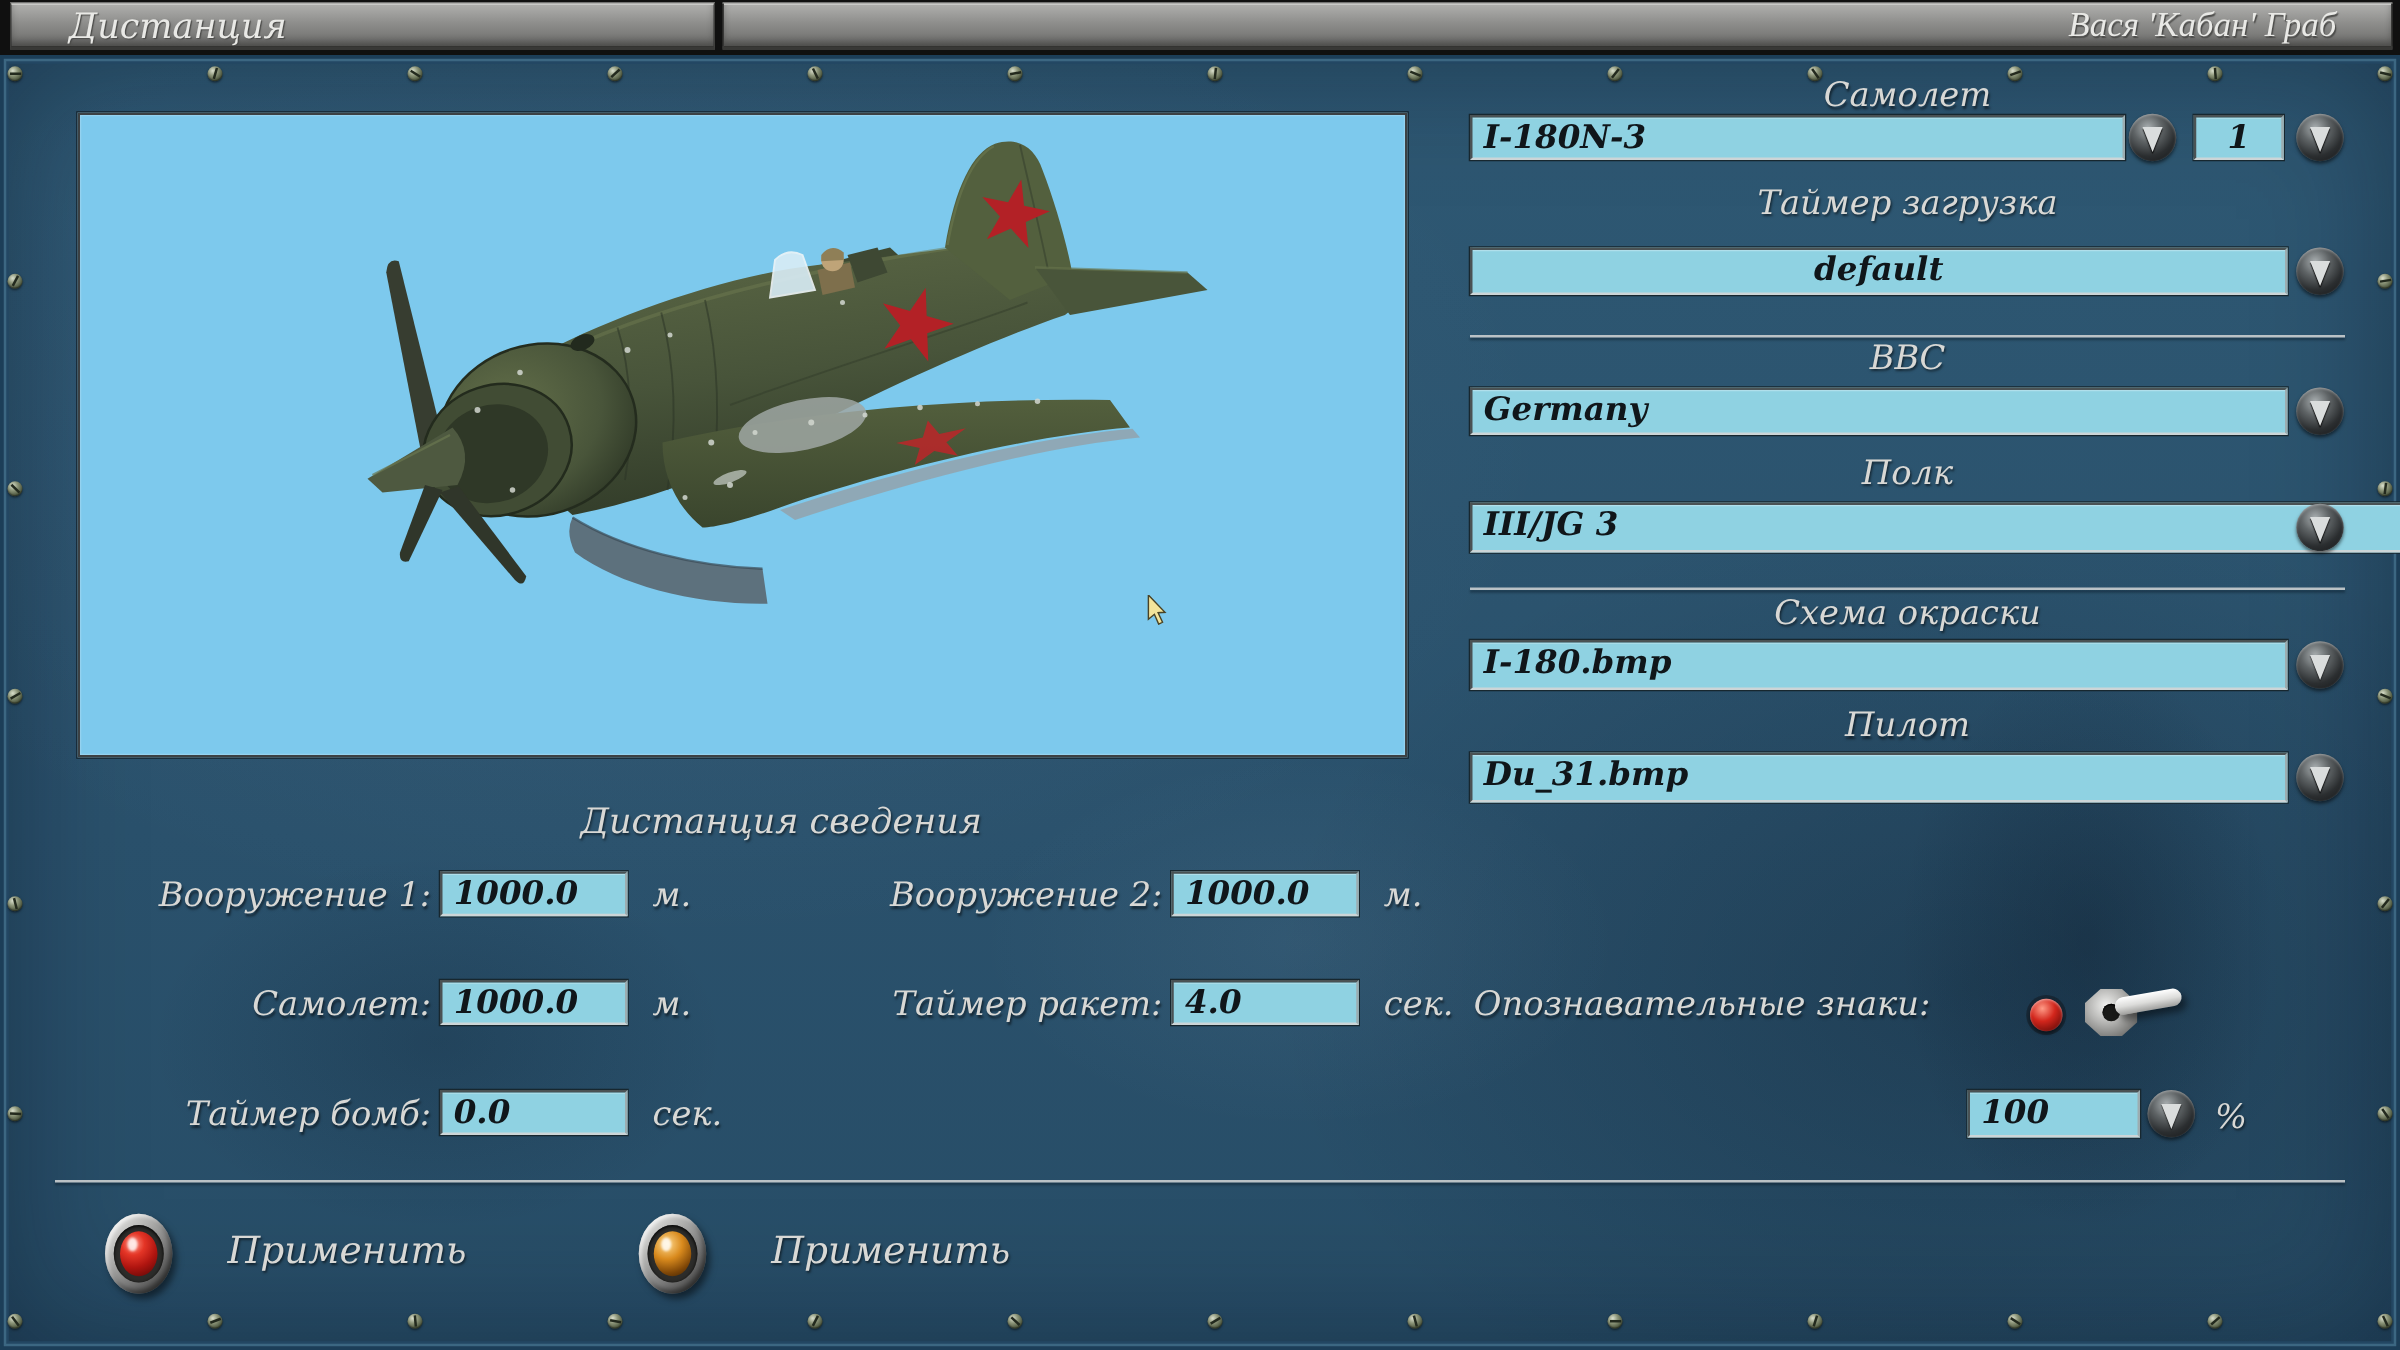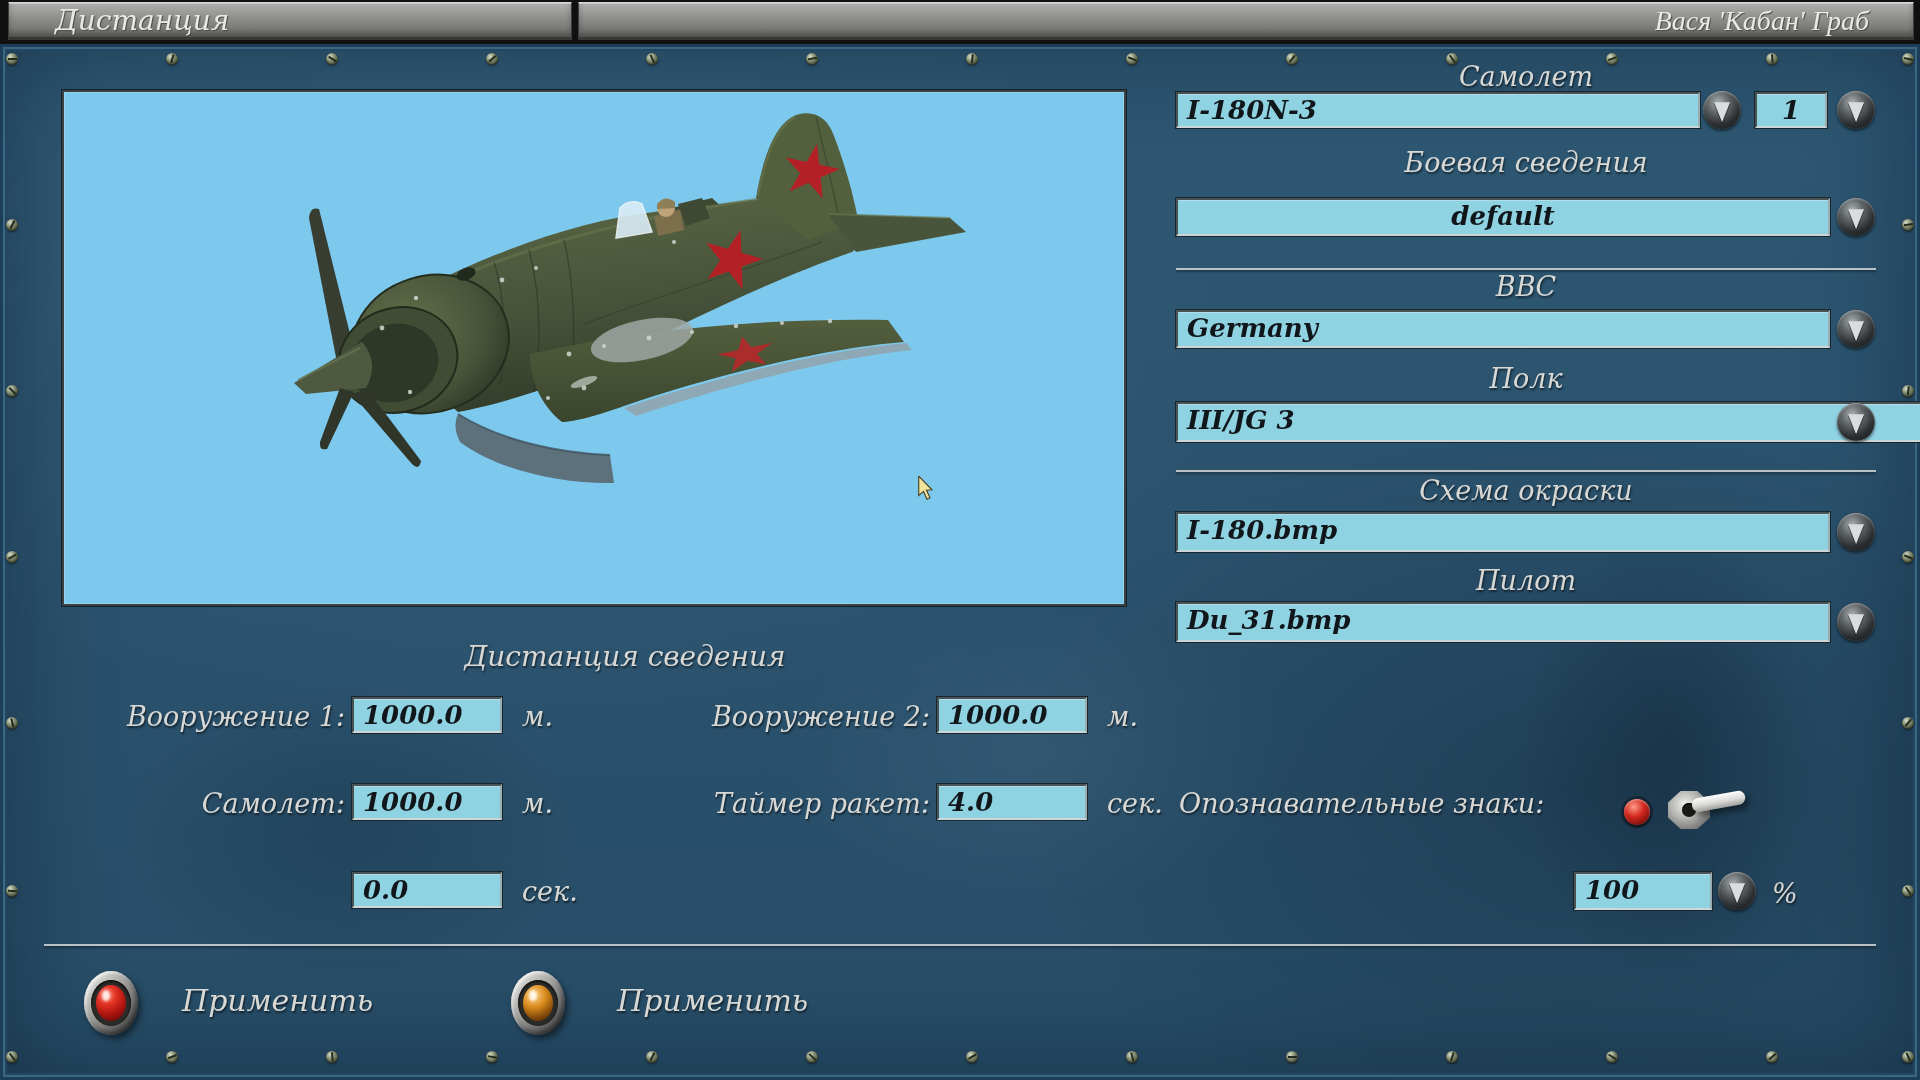--- a/index.html
+++ b/index.html
@@ -242,21 +242,21 @@
   <div class="lbl center" style="left:1176px;top:60px;width:700px;">Самолет</div>
   <div class="field" style="left:1176px;top:92px;width:524px;height:36px;">I-180N-3</div>
   <div class="dd-btn" style="left:1703px;top:91px;">
       <span>▼</span>
     </div>
   <div class="field center" style="left:1755px;top:92px;width:72px;height:36px;">1</div>
   <div class="dd-btn" style="left:1837px;top:91px;">
       <span>▼</span>
     </div>
 
-  <div class="lbl center" style="left:1176px;top:146px;width:700px;">Боевая сведения</div>
+  <div class="lbl center" style="left:1176px;top:146px;width:700px;">Таймер загрузка</div>
   <div class="field" style="left:1176px;top:198px;width:654px;height:38px;text-align:center;">default</div>
   <div class="dd-btn" style="left:1837px;top:198px;">
       <span>▼</span>
     </div>
 
   <div class="sep" style="left:1176px;top:268px;width:700px;"></div>
 
   <div class="lbl center" style="left:1176px;top:270px;width:700px;">ВВС</div>
   <div class="field" style="left:1176px;top:310px;width:654px;height:38px;">Germany</div>
   <div class="dd-btn" style="left:1837px;top:310px;">
@@ -299,20 +299,21 @@
 
   <div class="lbl right" style="left:640px;top:787px;width:290px;">Таймер ракет:</div>
   <div class="field" style="left:937px;top:784px;width:150px;height:36px;">4.0</div>
   <div class="lbl" style="left:1107px;top:787px;">сек.</div>
 
   <div class="lbl" style="left:1179px;top:787px;">Опознавательные знаки:</div>
   <div class="lamp" style="left:1624px;top:799px;"></div>
   <div class="sw-base" style="left:1668px;top:791px;"></div>
   <div class="sw-lever" style="left:1692px;top:799px;"></div>
 
+  <div class="lbl right" style="left:60px;top:875px;width:285px;">Таймер бомб:</div>
   <div class="field" style="left:352px;top:872px;width:150px;height:36px;">0.0</div>
   <div class="lbl" style="left:522px;top:875px;">сек.</div>
 
   <div class="field" style="left:1574px;top:872px;width:138px;height:38px;">100</div>
   <div class="dd-btn" style="left:1718px;top:872px;">
       <span>▼</span>
     </div>
   <div class="lbl" style="left:1772px;top:877px;">%</div>
 
   <div class="sep" style="left:44px;top:944px;width:1832px;"></div>

